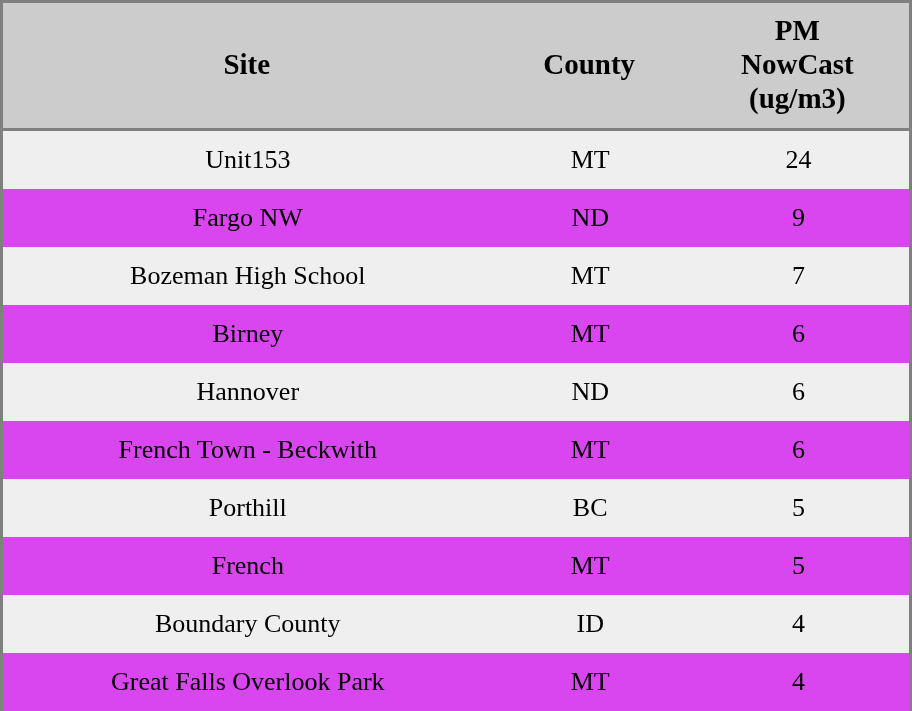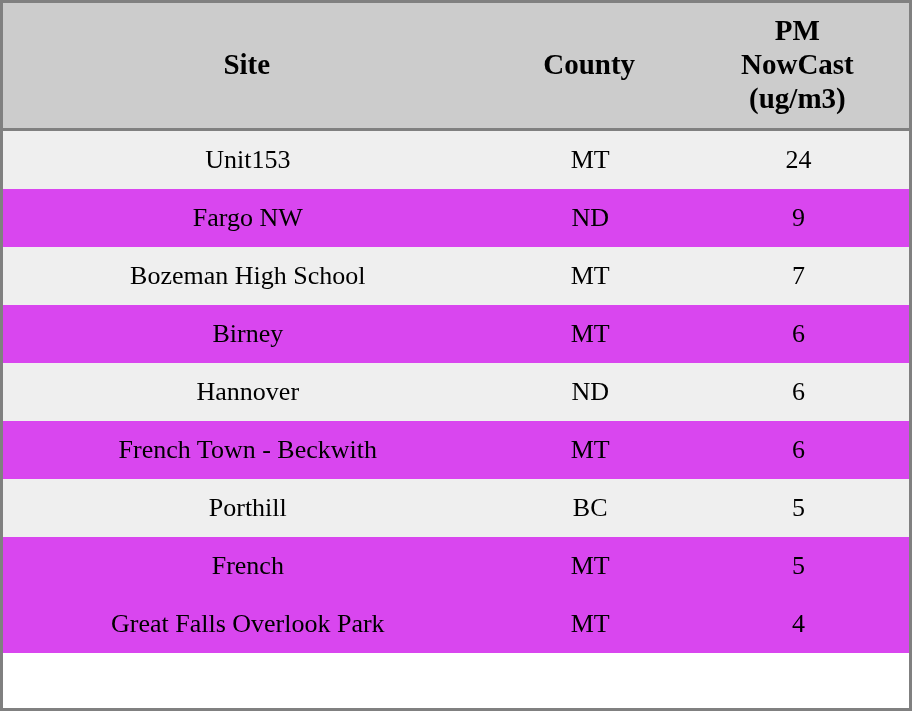--- a/index.html
+++ b/index.html
@@ -103,20 +103,25 @@
       <tr class="odd-row">
         <td>Porthill</td>
         <td>BC</td>
         <td>5</td>
       </tr>
       <tr class="even-row">
         <td>French</td>
         <td>MT</td>
         <td>5</td>
       </tr>
+      <tr class="odd-row">
+        <td>Boundary County</td>
+        <td>ID</td>
+        <td>4</td>
+      </tr>
       <tr class="even-row">
         <td>Great Falls Overlook Park</td>
         <td>MT</td>
         <td>4</td>
       </tr>
     </tbody>
   </table>
 </div>
 
 </body></html>

